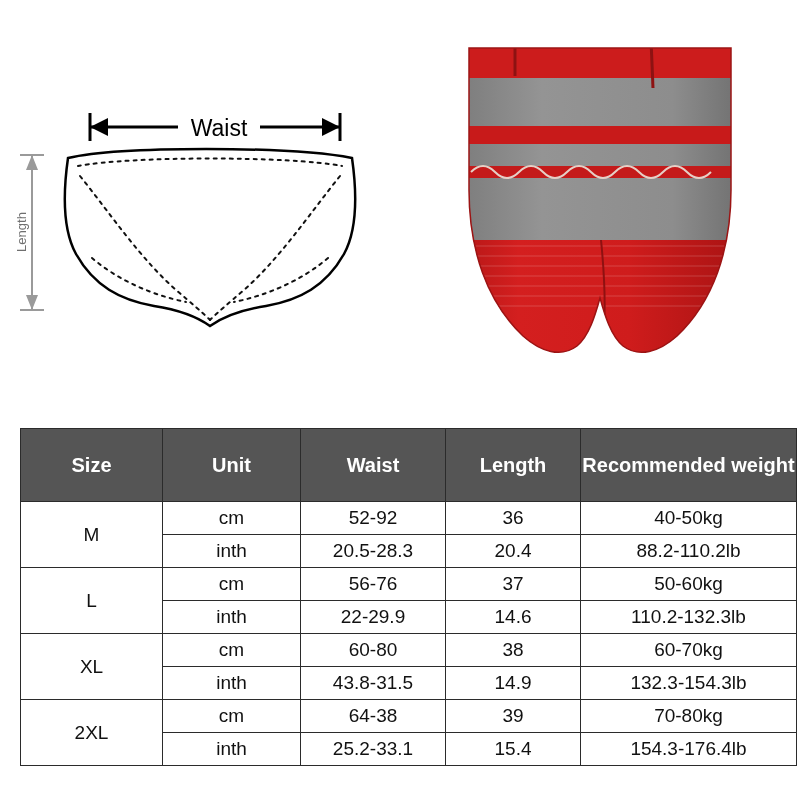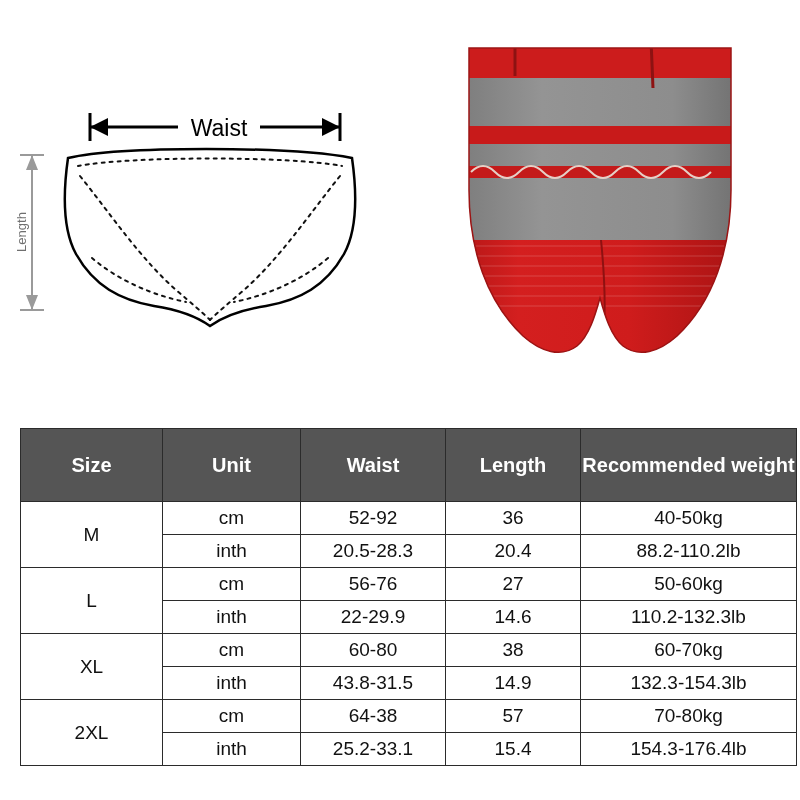--- a/index.html
+++ b/index.html
@@ -239,21 +239,21 @@
         <td>inth</td>
         <td>20.5-28.3</td>
         <td>20.4</td>
         <td>88.2-110.2lb</td>
       </tr>
 
       <tr>
         <td class="size-cell" rowspan="2">L</td>
         <td>cm</td>
         <td>56-76</td>
-        <td>27</td>
+        <td>37</td>
         <td>50-60kg</td>
       </tr>
       <tr>
         <td>inth</td>
         <td>22-29.9</td>
         <td>14.6</td>
         <td>110.2-132.3lb</td>
       </tr>
 
       <tr>
@@ -267,21 +267,21 @@
         <td>inth</td>
         <td>43.8-31.5</td>
         <td>14.9</td>
         <td>132.3-154.3lb</td>
       </tr>
 
       <tr>
         <td class="size-cell" rowspan="2">2XL</td>
         <td>cm</td>
         <td>64-38</td>
-        <td>57</td>
+        <td>39</td>
         <td>70-80kg</td>
       </tr>
       <tr>
         <td>inth</td>
         <td>25.2-33.1</td>
         <td>15.4</td>
         <td>154.3-176.4lb</td>
       </tr>
     </tbody>
   </table>

